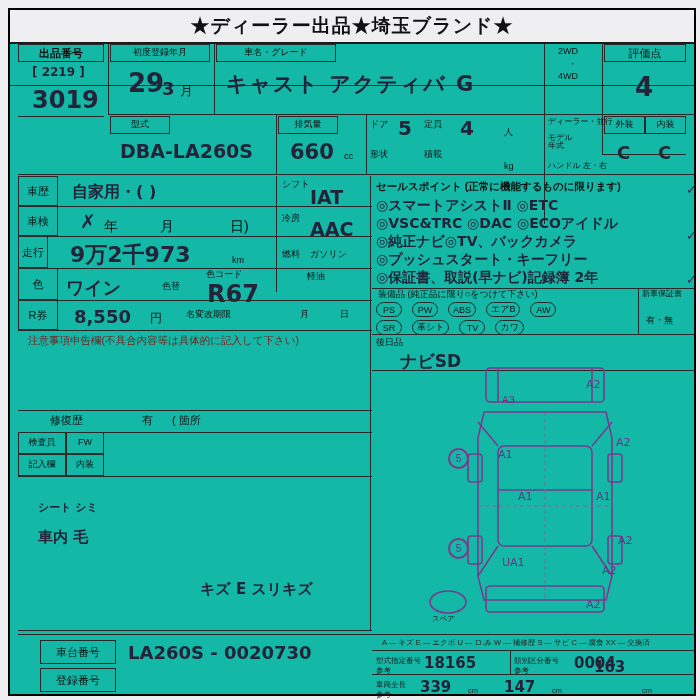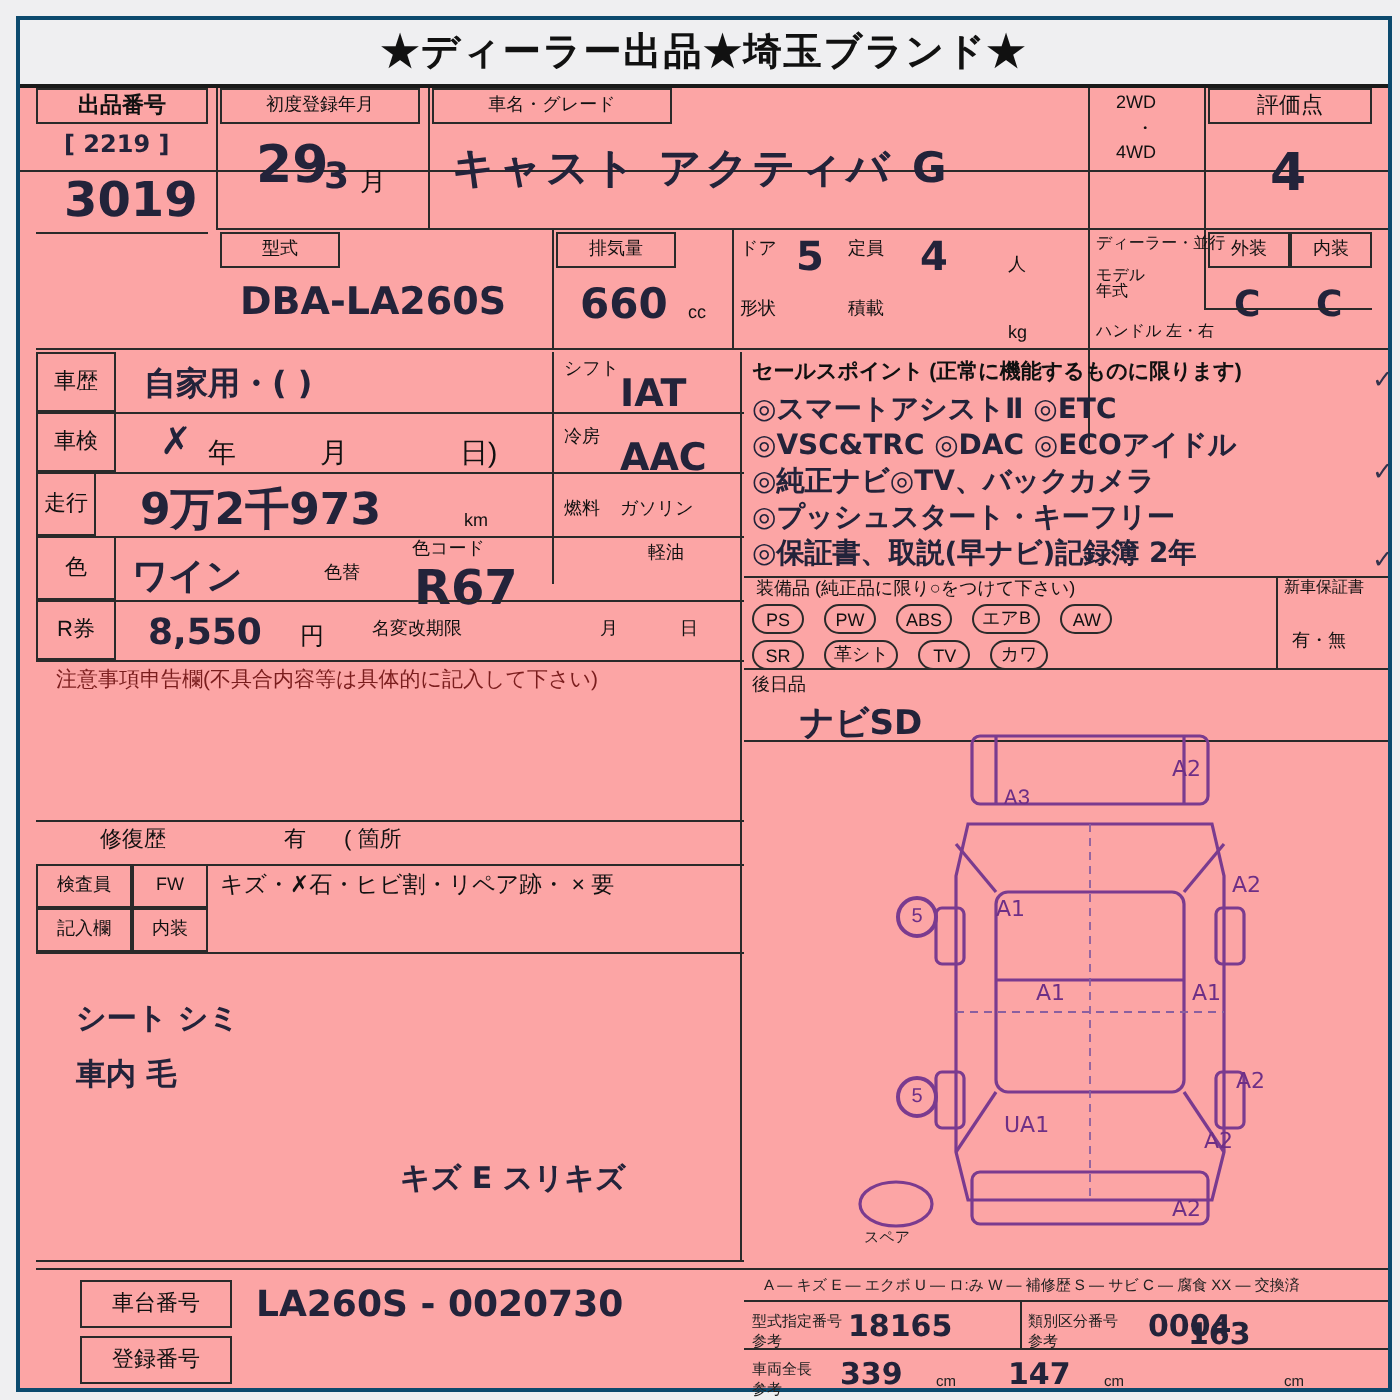--- a/index.html
+++ b/index.html
@@ -1,18 +1,18 @@
 <!DOCTYPE html>
 <html><head>
 <meta charset="utf-8">
 <style>
   html,body{margin:0;padding:0;background:#fff;}
   body{width:700px;height:700px;overflow:hidden;font-family:"Liberation Sans",sans-serif;color:#111;}
   .sheet{position:relative;width:700px;height:700px;background:#efeff1;}
-  .frame{position:absolute;left:8px;top:8px;width:684px;height:684px;border:2px solid #0c4a6e;background:#fca5a5;}
+  .frame{position:absolute;left:8px;top:8px;width:684px;height:684px;border:2px solid #000000;background:#14b8a6;}
   .bx{position:absolute;border:1px solid #2a2a2a;box-sizing:border-box;}
   .lbl{font-size:11px;line-height:1.15;}
   .lbl-s{font-size:9px;line-height:1.1;}
   .lbl-xs{font-size:8px;line-height:1.05;}
   .ctr{display:flex;align-items:center;justify-content:center;text-align:center;}
 
   
   .title{position:absolute;left:0;top:0;width:684px;height:32px;display:flex;align-items:center;justify-content:center;
          font-size:19px;font-weight:bold;letter-spacing:1px;border-bottom:2px solid #1a1a1a;background:#efeff1;}
 
@@ -165,21 +165,21 @@
   <div class="lbl" style="position:absolute;left:162px;top:404px;font-size:11px;">( 箇所</div>
   <div class="rowline" style="left:8px;top:422px;width:354px;height:1px;"></div>
   <div class="rowline" style="left:360px;top:166px;width:1px;height:256px;"></div>
 
   <div class="lbl-s" style="position:absolute;left:272px;top:170px;">シフト</div>
   <div class="hwa" style="position:absolute;left:300px;top:176px;font-size:19px;">IAT</div>
   <div class="lbl-s" style="position:absolute;left:272px;top:204px;">冷房</div>
   <div class="hwa" style="position:absolute;left:300px;top:208px;font-size:19px;">AAC</div>
   <div class="lbl-s" style="position:absolute;left:272px;top:240px;">燃料</div>
   <div class="lbl-s" style="position:absolute;left:300px;top:240px;">ガソリン</div>
-  <div class="lbl-s" style="position:absolute;left:314px;top:262px;">軽油</div>
+  <div class="lbl-s" style="position:absolute;left:297px;top:262px;">軽油</div>
   <div class="rowline" style="left:266px;top:166px;width:1px;height:116px;"></div>
 
   <div class="lbl" style="position:absolute;left:366px;top:170px;font-size:10.5px;font-weight:bold;">セールスポイント (正常に機能するものに限ります)</div>
   <div id="sp-lines" style="position:absolute;left:366px;top:186px;width:310px;">
         <div class="hwa" style="font-size: 14px; line-height: 18px;">◎スマートアシストⅡ ◎ETC</div>
         <div class="hwa" style="font-size: 14px; line-height: 18px;">◎VSC&amp;TRC ◎DAC ◎ECOアイドル</div>
         <div class="hwa" style="font-size: 14px; line-height: 18px;">◎純正ナビ◎TV、バックカメラ</div>
         <div class="hwa" style="font-size: 14px; line-height: 18px;">◎プッシュスタート・キーフリー</div>
         <div class="hwa" style="font-size: 14px; line-height: 18px;">◎保証書、取説(早ナビ)記録簿 2年</div>
       </div>
@@ -212,31 +212,30 @@
   <div class="tickmark" style="left:676px;top:172px;">✓</div>
   <div class="tickmark" style="left:676px;top:218px;">✓</div>
   <div class="tickmark" style="left:676px;top:262px;">✓</div>
 
   <div class="bx" style="left:8px;top:422px;width:48px;height:22px;">
     <div class="lbl-s ctr" style="width:100%;height:100%;">検査員</div>
   </div>
   <div class="bx" style="left:56px;top:422px;width:38px;height:22px;">
     <div class="lbl-s ctr" style="width:100%;height:100%;">FW</div>
   </div>
-  <div class="lbl" style="position:absolute;left:100px;top:427px;font-size:11.5px;">キズ・✗石・ヒビ割・リペア跡・ × 要</div>
 
   <div class="bx" style="left:8px;top:444px;width:48px;height:22px;">
     <div class="lbl-s ctr" style="width:100%;height:100%;">記入欄</div>
   </div>
   <div class="bx" style="left:56px;top:444px;width:38px;height:22px;">
     <div class="lbl-s ctr" style="width:100%;height:100%;">内装</div>
   </div>
   <div class="rowline" style="left:8px;top:466px;width:354px;height:1px;"></div>
 
-  <div class="hwa" style="position:absolute;left:28px;top:490px;font-size:15px;">シート シミ</div>
+  <div class="hwa" style="position:absolute;left:28px;top:490px;font-size:11px;">シート シミ</div>
   <div class="hwa" style="position:absolute;left:28px;top:518px;font-size:15px;">車内 毛</div>
   <div class="hwa" style="position:absolute;left:190px;top:570px;font-size:15px;">キズ  E  スリキズ</div>
 
   <div class="rowline" style="left:8px;top:620px;width:354px;height:1px;"></div>
   <div class="rowline" style="left:360px;top:422px;width:1px;height:198px;"></div>
 
   <div class="carwrap">
 
     <svg width="284" height="270" viewBox="0 0 284 270" style="position:absolute;left:0;top:0;">
       <g fill="none" stroke="#7a3b8f" stroke-width="1.6">

